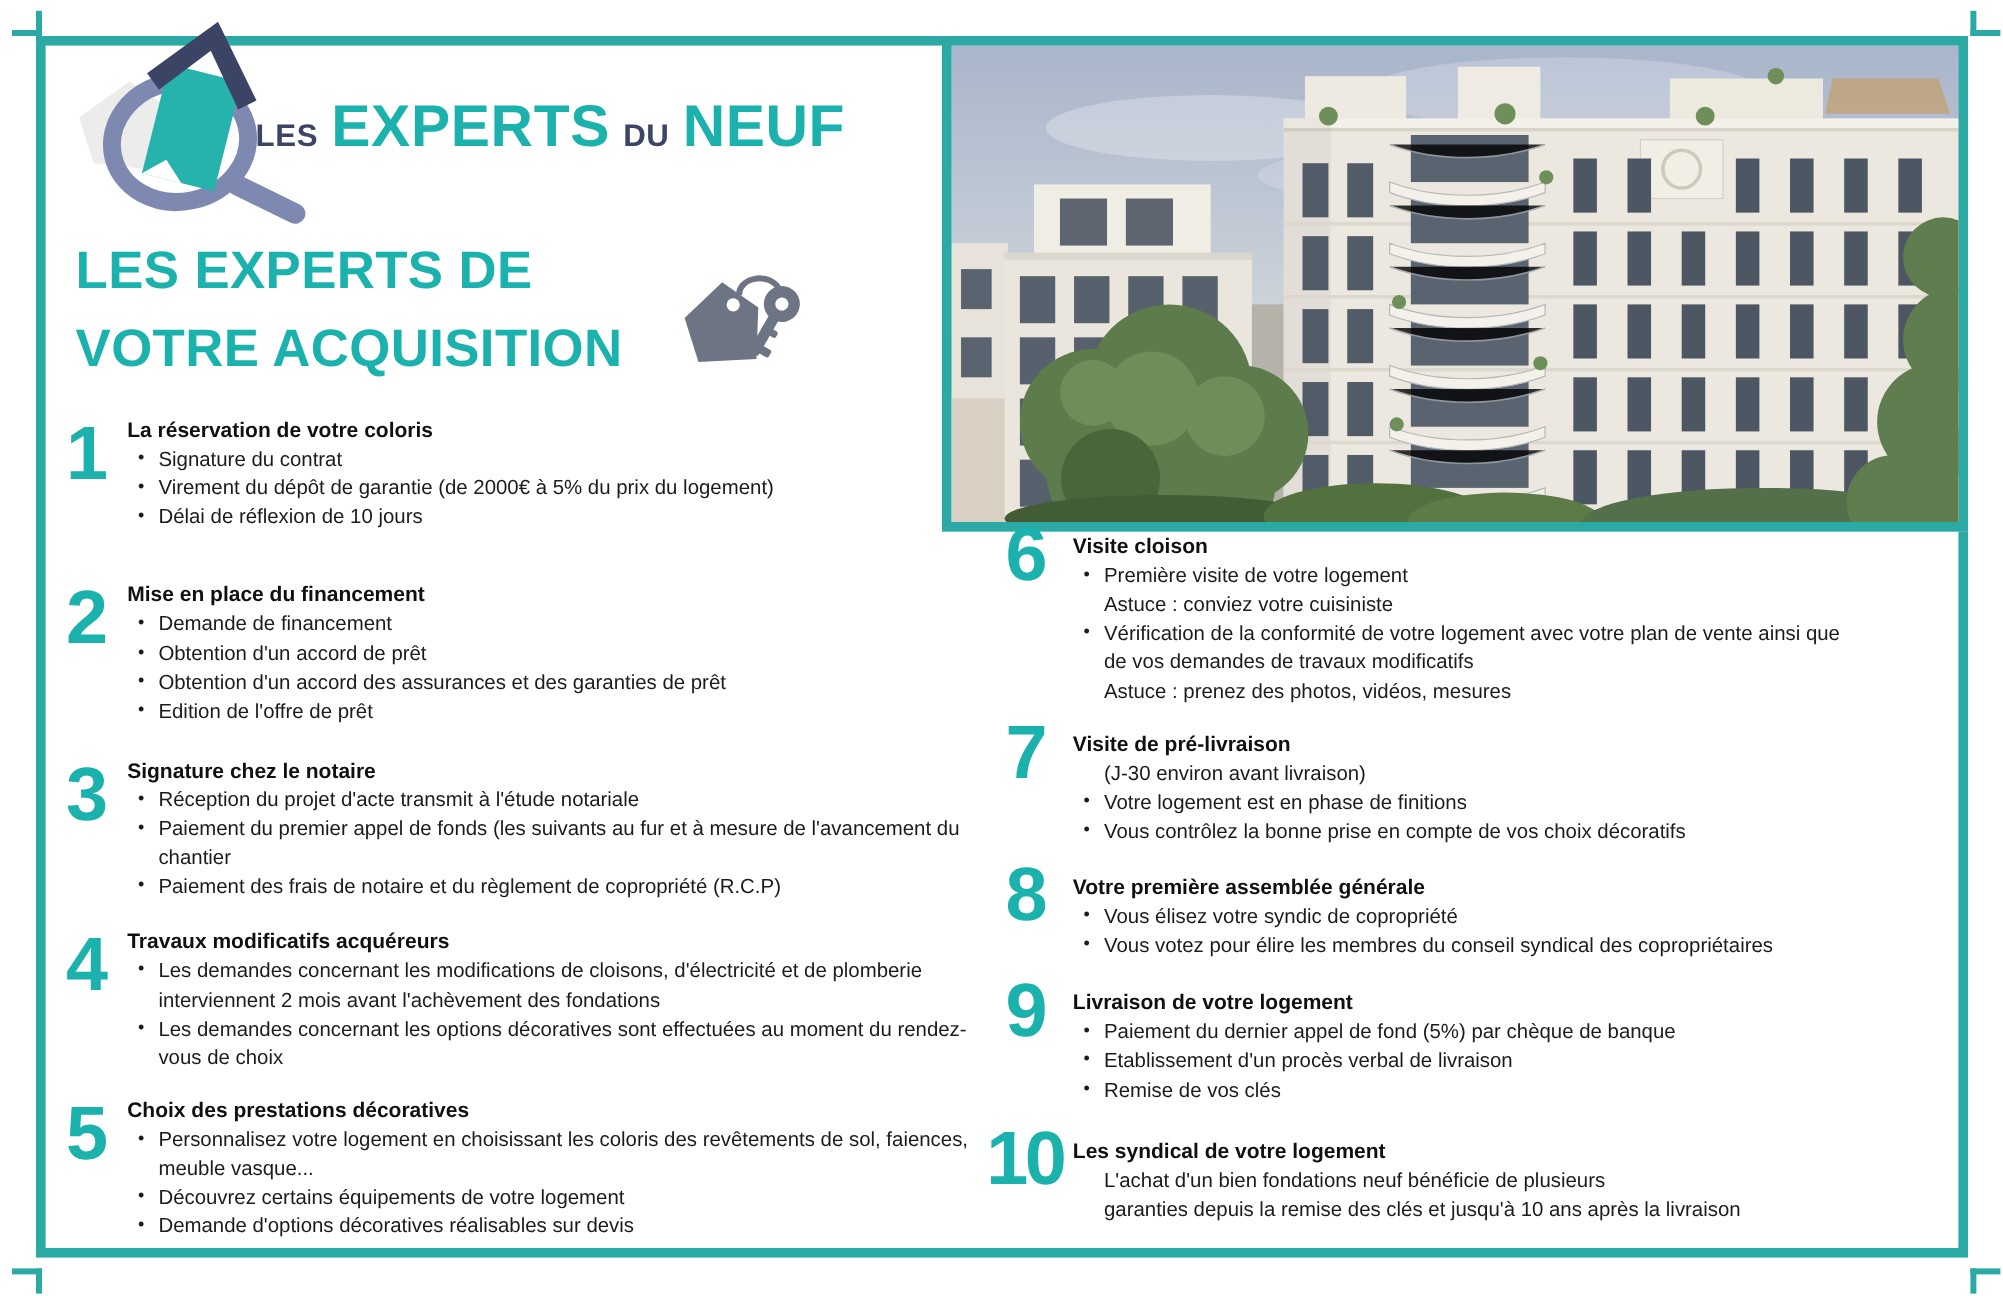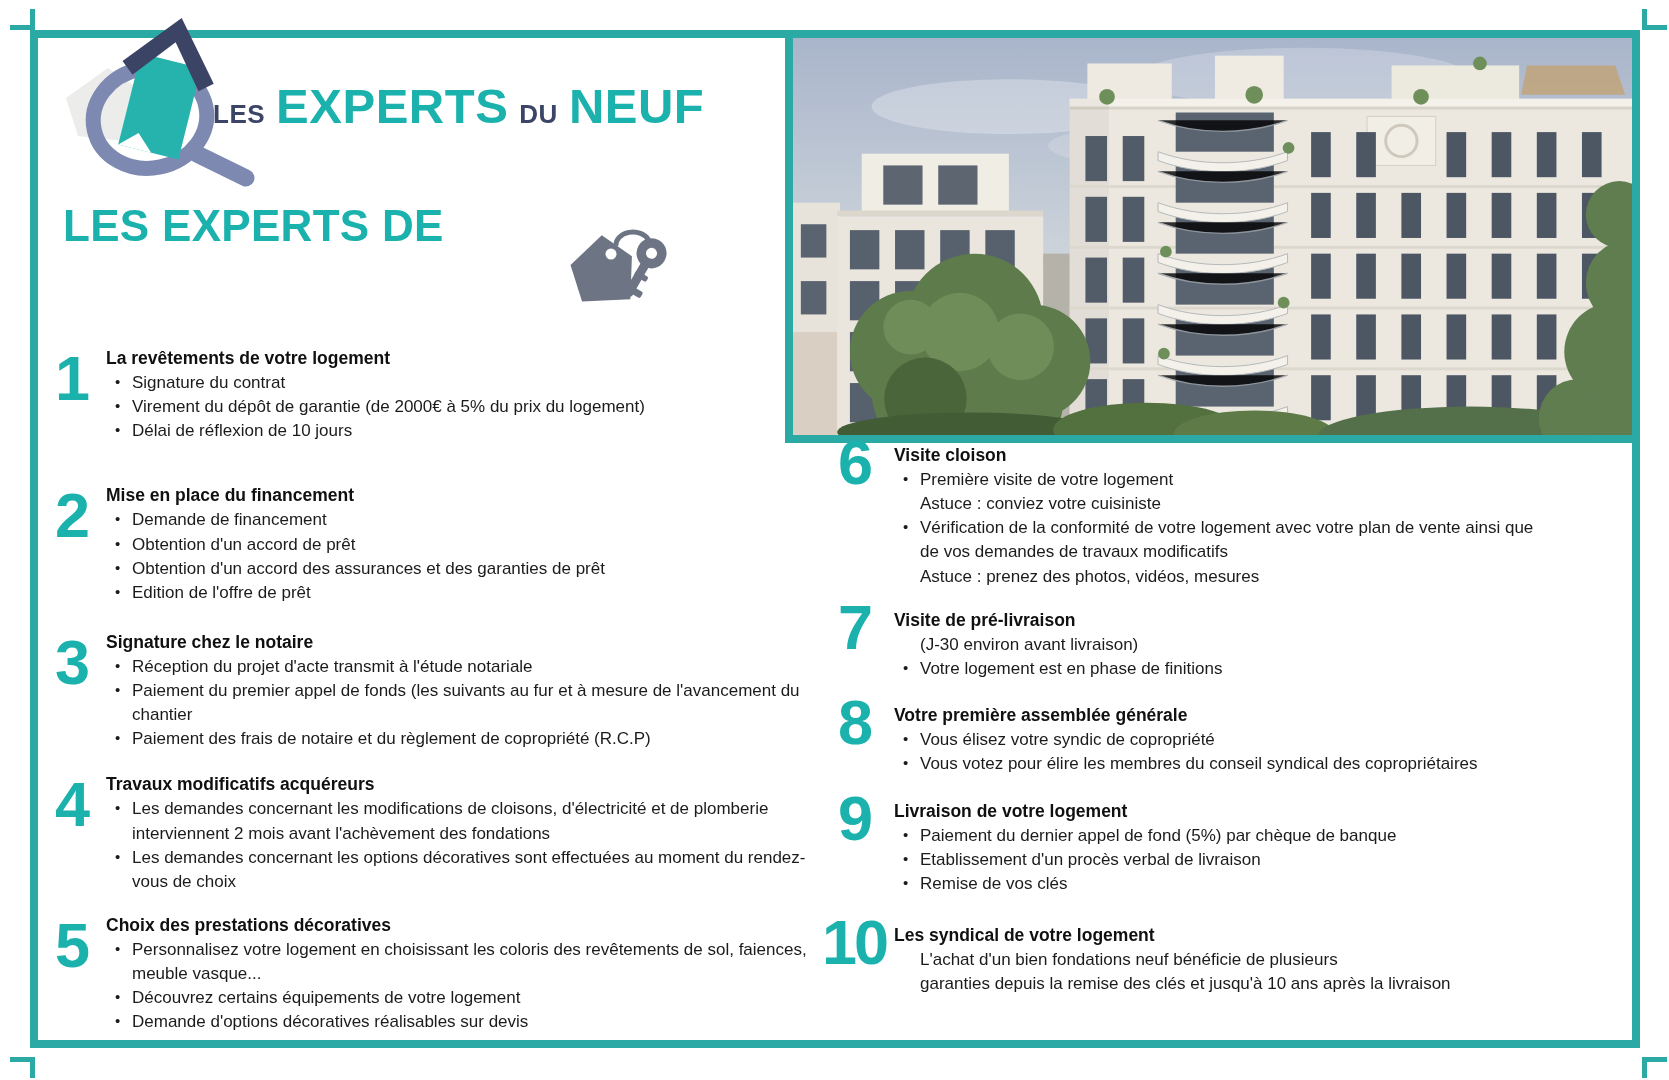--- a/index.html
+++ b/index.html
@@ -91,20 +91,21 @@
 
   <div class="brand">
     <span class="sm">LES</span>
     <span class="lg">EXPERTS</span>
     <span class="sm">DU</span>
     <span class="lg">NEUF</span>
   </div>
 
   <h1 class="main-title">
     <span>LES EXPERTS DE</span><br>
+    <span>VOTRE ACQUISITION</span>
   </h1>
 
   <div class="keys">
     <svg viewBox="0 0 120 95">
       <g fill="#6d7585">
         <g transform="rotate(-10 42 55)">
           <path d="M14,44 L50,20 L76,46 L67,88 L19,82 Z"></path>
         </g>
         <circle cx="53" cy="38" r="5.5" fill="#ffffff"></circle>
         <path d="M58,30 a17,13 0 1 1 26,10" fill="none" stroke="#6d7585" stroke-width="5"></path>
@@ -308,21 +309,21 @@
           <circle cx="852" cy="250" r="44"></circle>
           <circle cx="836" cy="320" r="50"></circle>
       </g>
     </svg>
   </div>
 
   <div class="col col-left">
     <section class="step">
       <div class="step-number">1</div>
       <div class="step-body">
-        <h2 class="step-title">La revêtements de votre logement</h2>
+        <h2 class="step-title">La réservation de votre coloris</h2>
         <ul class="step-items">
             <li class="bullet">Signature du contrat</li>
             <li class="bullet">Virement du dépôt de garantie (de 2000€ à 5% du prix du logement)</li>
             <li class="bullet">Délai de réflexion de 10 jours</li>
           </ul>
       </div>
     </section>
     <section class="step">
       <div class="step-number">2</div>
       <div class="step-body">
@@ -382,20 +383,21 @@
           </ul>
       </div>
     </section>
     <section class="step">
       <div class="step-number">7</div>
       <div class="step-body">
         <h2 class="step-title">Visite de pré-livraison</h2>
         <ul class="step-items">
             <li class="plain">(J-30 environ avant livraison)</li>
             <li class="bullet">Votre logement est en phase de finitions</li>
+            <li class="bullet">Vous contrôlez la bonne prise en compte de vos choix décoratifs</li>
           </ul>
       </div>
     </section>
     <section class="step">
       <div class="step-number">8</div>
       <div class="step-body">
         <h2 class="step-title">Votre première assemblée générale</h2>
         <ul class="step-items">
             <li class="bullet">Vous élisez votre syndic de copropriété</li>
             <li class="bullet">Vous votez pour élire les membres du conseil syndical des copropriétaires</li>

